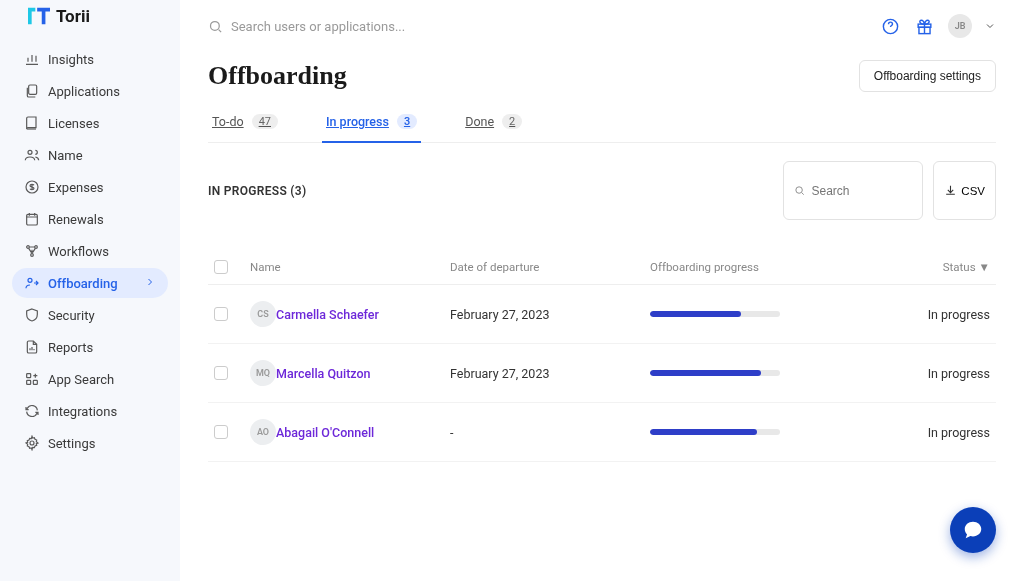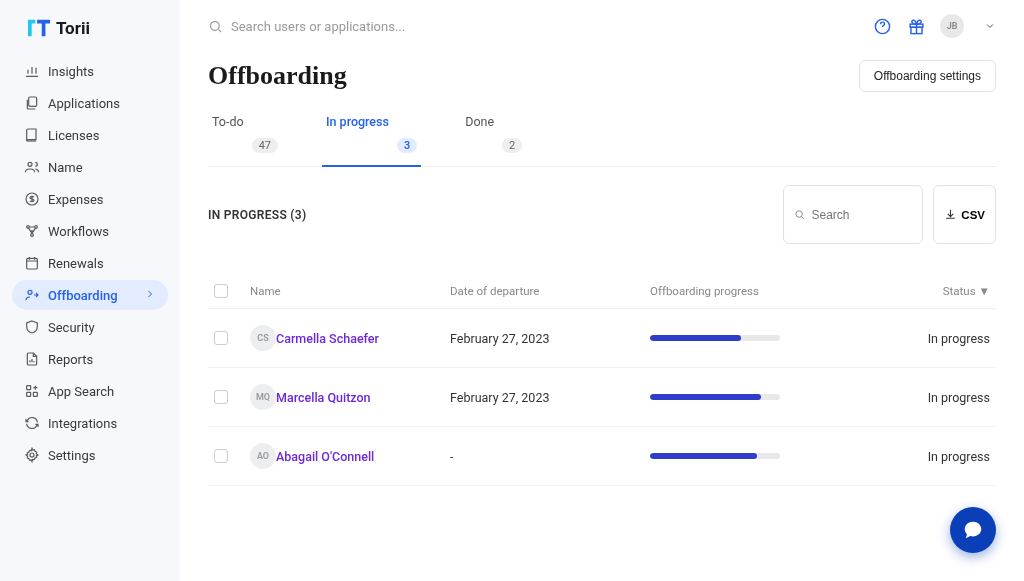--- a/index.html
+++ b/index.html
@@ -1,57 +1,57 @@
 <!DOCTYPE html>
 <html><head>
   <meta charset="utf-8">
   <style>
     * { margin: 0; padding: 0; box-sizing: border-box; }
     body { font-family: -apple-system, BlinkMacSystemFont, 'Segoe UI', Roboto, sans-serif; background: #fff; color: #1a1a1a; }
     
     .app { display: flex; height: 581px; width: 1024px; background: #fff; box-shadow: 0 4px 20px rgba(0,0,0,0.08); position: relative; }
     
     
-    .sidebar { width: 180px; background: #f6f8fc; padding: 18px 0; flex-shrink: 0; }
+    .sidebar { width: 180px; background: #f6f8fc; padding: 6px 0; flex-shrink: 0; }
     .logo { display: flex; align-items: center; gap: 6px; padding: 0 18px 18px 28px; font-size: 17px; font-weight: 700; color: #1a1a1a; }
     .logo-icon { width: 22px; height: 18px; display: flex; }
     .nav { display: flex; flex-direction: column; gap: 2px; padding: 0 12px; }
     .nav-item { display: flex; align-items: center; gap: 8px; padding: 7px 12px; border-radius: 18px; font-size: 13px; color: #3a3a3a; cursor: pointer; position: relative; }
     .nav-item.active { background: #e3ebff; color: #2562e8; font-weight: 500; }
     .nav-item .icon { width: 16px; height: 16px; display: flex; align-items: center; justify-content: center; flex-shrink: 0; }
     .nav-item .icon svg { stroke: #5a5a5a; }
     .nav-item.active .icon svg { stroke: #2562e8; }
     .nav-item .chevron { margin-left: auto; }
     
     
     .main { flex: 1; display: flex; flex-direction: column; }
     .topbar { display: flex; align-items: center; padding: 14px 28px; gap: 10px; }
     .search-box { flex: 1; display: flex; align-items: center; gap: 8px; color: #9a9a9a; font-size: 13px; }
     .topbar-actions { display: flex; align-items: center; gap: 14px; }
     .topbar-icon { width: 20px; height: 20px; display: flex; align-items: center; justify-content: center; cursor: pointer; }
-    .avatar-menu { display: flex; align-items: center; gap: 20px; cursor: pointer; }
+    .avatar-menu { display: flex; align-items: center; gap: 12px; cursor: pointer; }
     .avatar-sm { width: 24px; height: 24px; border-radius: 50%; background: #e8e8e8; color: #888; font-size: 9px; font-weight: 600; display: flex; align-items: center; justify-content: center; }
     
     .content { padding: 8px 28px 20px; flex: 1; overflow: auto; }
     .page-header { display: flex; align-items: center; justify-content: space-between; margin-bottom: 10px; }
     .page-title { font-family: Georgia, 'Times New Roman', serif; font-size: 26px; font-weight: 700; }
     .btn-outline { background: #fff; border: 1px solid #e2e2e2; border-radius: 6px; padding: 8px 14px; font-size: 12px; cursor: pointer; color: #222; }
     
     .tabs { display: flex; gap: 40px; border-bottom: 1px solid #eee; margin-bottom: 18px; }
-    .tab { display: flex; align-items: flex-start; gap: 8px; padding: 12px 4px; font-size: 12.5px; color: #555; cursor: pointer; border-bottom: 2px solid transparent; margin-bottom: -1px; }
+    .tab { display: flex; align-items: flex-end; gap: 8px; padding: 12px 4px; font-size: 12.5px; color: #555; cursor: pointer; border-bottom: 2px solid transparent; margin-bottom: -1px; text-decoration: underline; }
     .tab.active { color: #2562e8; border-bottom-color: #2562e8; font-weight: 500; }
-    .tab-badge { background: #eee; color: #666; border-radius: 10px; padding: 1px 7px; font-size: 11px; margin-top: 24px; }
+    .tab-badge { background: #eee; color: #666; border-radius: 10px; padding: 1px 7px; font-size: 11px; }
     .tab.active .tab-badge { background: #e3ebff; color: #2562e8; }
     
     .section-row { display: flex; align-items: center; justify-content: space-between; margin-bottom: 30px; }
     .section-title { font-size: 12px; font-weight: 600; letter-spacing: 0.3px; color: #333; }
     .section-actions { display: flex; gap: 10px; }
     .search-sm { display: flex; align-items: center; gap: 6px; border: 1px solid #e2e2e2; border-radius: 6px; padding: 5px 10px; width: 140px; }
     .search-sm input { border: none; outline: none; font-size: 12px; width: 100%; }
-    .csv-btn { display: flex; align-items: center; gap: 4px; border: 1px solid #e2e2e2; border-radius: 6px; padding: 22px 10px; background: #fff; font-size: 11.5px; cursor: pointer; font-weight: bold; }
+    .csv-btn { display: flex; align-items: center; gap: 4px; border: 1px solid #e2e2e2; border-radius: 6px; padding: 22px 10px; background: #fff; font-size: 11.5px; cursor: pointer; }
     
     .table-head { display: grid; grid-template-columns: 36px 1fr 200px 220px 120px; padding: 10px 6px; font-size: 11.5px; color: #888; border-bottom: 1px solid #eee; }
     .table-row { display: grid; grid-template-columns: 36px 1fr 200px 220px 120px; align-items: center; padding: 16px 6px; font-size: 12.5px; border-bottom: 1px solid #f2f2f2; }
     .checkbox { width: 14px; height: 14px; border: 1.5px solid #ccc; border-radius: 3px; cursor: pointer; }
     .user-cell { display: flex; align-items: center; gap: 0; }
     .user-avatar { width: 26px; height: 26px; border-radius: 50%; background: #eceef0; color: #999; font-size: 9px; font-weight: 600; display: flex; align-items: center; justify-content: center; }
     .user-name { font-weight: 500; color: #6d28d9; }
     .date-cell { color: #333; }
     .progress { width: 130px; height: 6px; background: #e8e8e8; border-radius: 4px; overflow: hidden; }
     .progress-bar { height: 100%; background: #2e3ec8; border-radius: 4px; }
@@ -116,36 +116,36 @@
             <svg width="16" height="16" viewBox="0 0 24 24" fill="none" stroke-width="1.8">
               <circle cx="12" cy="12" r="9"></circle>
               <path d="M12 7v10M15 9.5c-.5-1-1.5-1.5-3-1.5s-3 1-3 2 1 1.5 3 2 3 1 3 2-1.5 2-3 2-2.5-.5-3-1.5"></path>
             </svg>
           </span>
         <span>Expenses</span>
       </div>
       <div class="nav-item">
         <span class="icon">
             <svg width="16" height="16" viewBox="0 0 24 24" fill="none" stroke-width="1.8">
+              <rect x="4" y="5" width="16" height="16" rx="2"></rect>
+              <path d="M4 9h16M8 3v4M16 3v4"></path>
+            </svg>
+          </span>
+        <span>Renewals</span>
+      </div>
+      <div class="nav-item">
+        <span class="icon">
+            <svg width="16" height="16" viewBox="0 0 24 24" fill="none" stroke-width="1.8">
               <circle cx="6" cy="6" r="2"></circle>
               <circle cx="18" cy="6" r="2"></circle>
               <circle cx="12" cy="18" r="2"></circle>
               <path d="M8 6h8M12 16v-6M7 8l4 6M17 8l-4 6"></path>
             </svg>
           </span>
         <span>Workflows</span>
-      </div>
-      <div class="nav-item">
-        <span class="icon">
-            <svg width="16" height="16" viewBox="0 0 24 24" fill="none" stroke-width="1.8">
-              <rect x="4" y="5" width="16" height="16" rx="2"></rect>
-              <path d="M4 9h16M8 3v4M16 3v4"></path>
-            </svg>
-          </span>
-        <span>Renewals</span>
       </div>
       <div class="nav-item active">
         <span class="icon">
             <svg width="16" height="16" viewBox="0 0 24 24" fill="none" stroke-width="1.8">
               <circle cx="9" cy="8" r="3"></circle>
               <path d="M3 20c0-3 2.5-5 6-5M15 12l6 0M18 9l3 3-3 3"></path>
             </svg>
           </span>
         <span>Offboarding</span>
         <span class="chevron"><svg width="12" height="12" viewBox="0 0 24 24" fill="none" stroke="#2562e8" stroke-width="2">

